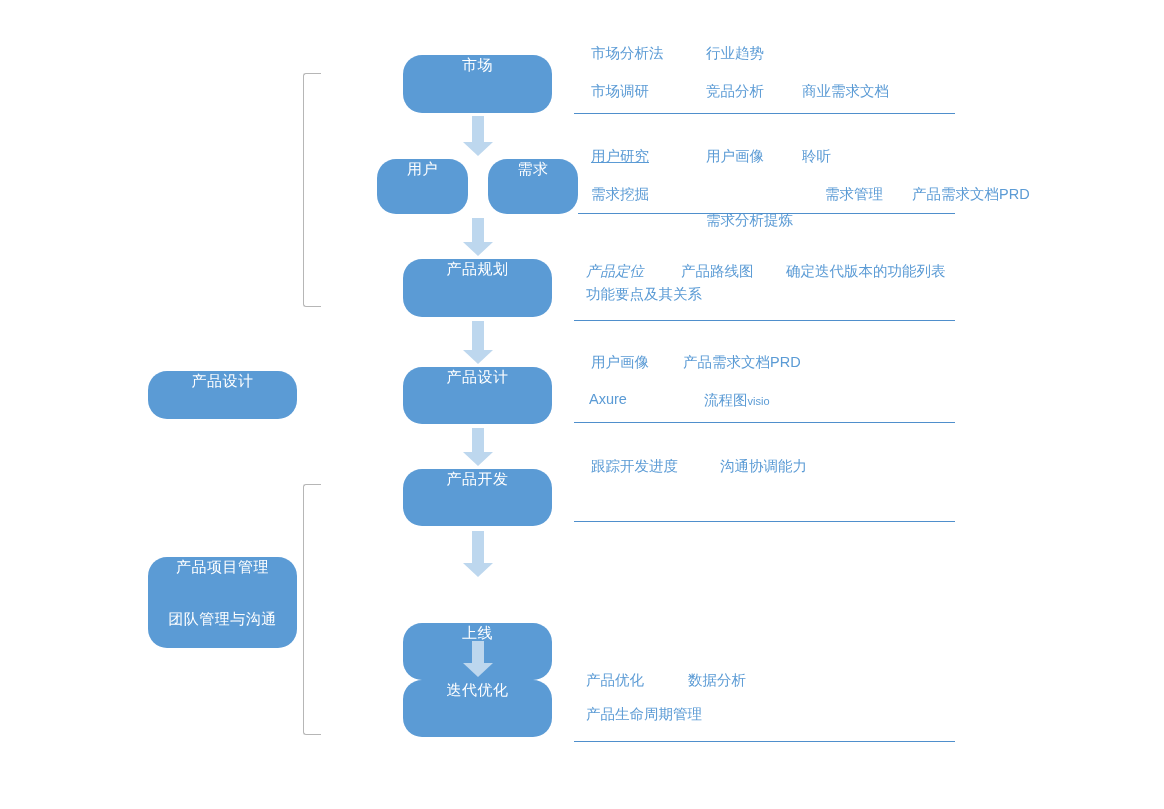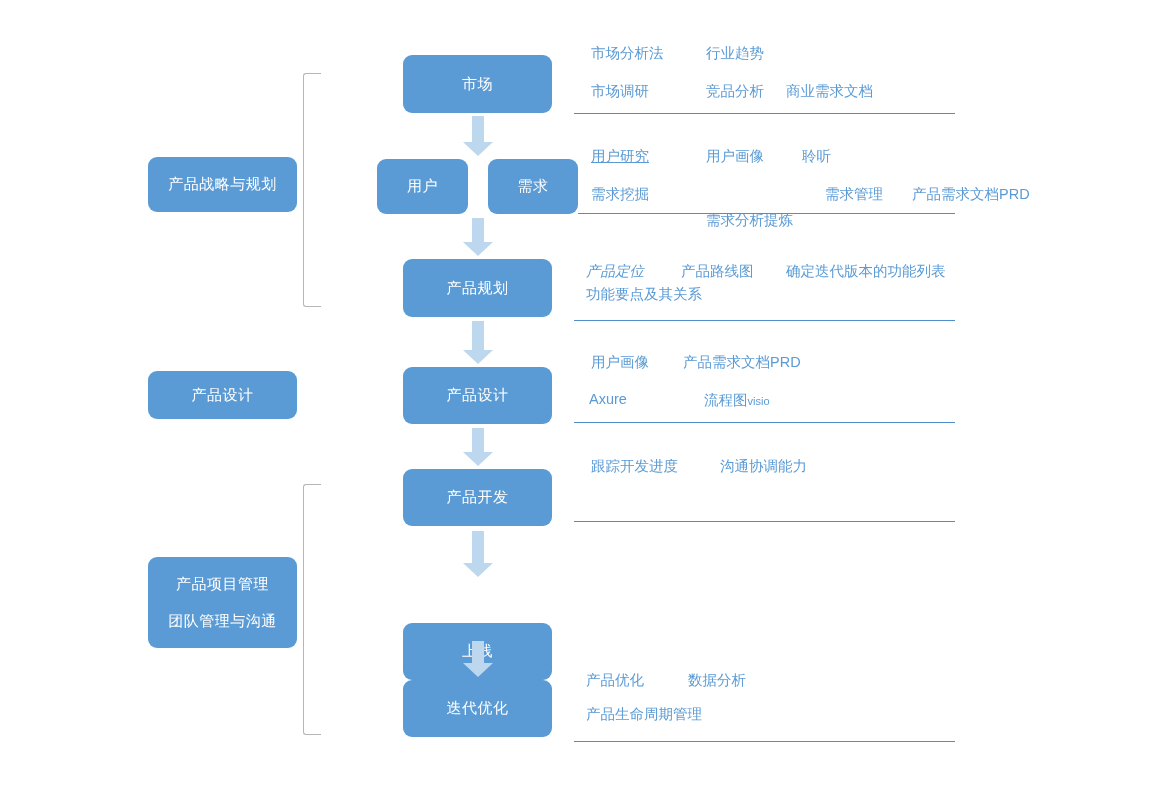--- a/index.html
+++ b/index.html
@@ -15,37 +15,37 @@
     width: 1164px;
     height: 809px;
     background: #ffffff;
     overflow: hidden;
   }
 
   
   .node {
     position: absolute;
     background: #5B9BD5;
-    border-radius: 9px;
+    border-radius: 19px;
     color: #ffffff;
     display: flex;
     flex-direction: column;
     align-items: center;
-    justify-content: center;
+    justify-content: flex-start;
     font-size: 15px;
     line-height: 1.35;
     letter-spacing: 0.5px;
     box-sizing: border-box;
     user-select: none;
   }
   .node.group {
     font-size: 15px;
   }
   .node.group .line + .line {
-    margin-top: 16px;
+    margin-top: 32px;
   }
 
   
   .arrow {
     position: absolute;
     width: 30px;
   }
   .arrow .shaft {
     position: absolute;
     left: 9px;
@@ -95,23 +95,20 @@
   }
   .small {
     font-size: 11px;
   }
 </style>
 </head>
 <body>
 
 <div id="canvas">
 
-  <div class="node group" style="left:148px; top:157px; width:149px; height:55px;">
-    <div class="line">产品战略与规划</div>
-  </div>
 
   <div class="node group" style="left:148px; top:371px; width:149px; height:48px;">
     <div class="line">产品设计</div>
   </div>
 
   <div class="node group" style="left:148px; top:557px; width:149px; height:91px;">
     <div class="line">产品项目管理</div>
     <div class="line">团队管理与沟通</div>
   </div>
 
@@ -181,21 +178,21 @@
   </div>
 
   <div class="annot" style="left:574px; top:44px;">
     <div class="row">
       <span class="tok" style="position:absolute; left:17px; top:0;">市场分析法</span>
       <span class="tok" style="position:absolute; left:132px; top:0;">行业趋势</span>
     </div>
     <div class="row">
       <span class="tok" style="position:absolute; left:17px; top:8px;">市场调研</span>
       <span class="tok" style="position:absolute; left:132px; top:8px;">竞品分析</span>
-      <span class="tok" style="position:absolute; left:212px; top:8px;">商业需求文档</span>
+      <span class="tok" style="position:absolute; left:228px; top:8px;">商业需求文档</span>
     </div>
     <div class="rule" style="left:0; top:69px; width:381px;"></div>
   </div>
 
   <div class="annot" style="left:574px; top:147px;">
     <div class="row">
       <span class="tok" style="position:absolute; left:17px; top:0;text-decoration:underline;">用户研究</span>
       <span class="tok" style="position:absolute; left:132px; top:0;">用户画像</span>
       <span class="tok" style="position:absolute; left:228px; top:0;">聆听</span>
     </div>

